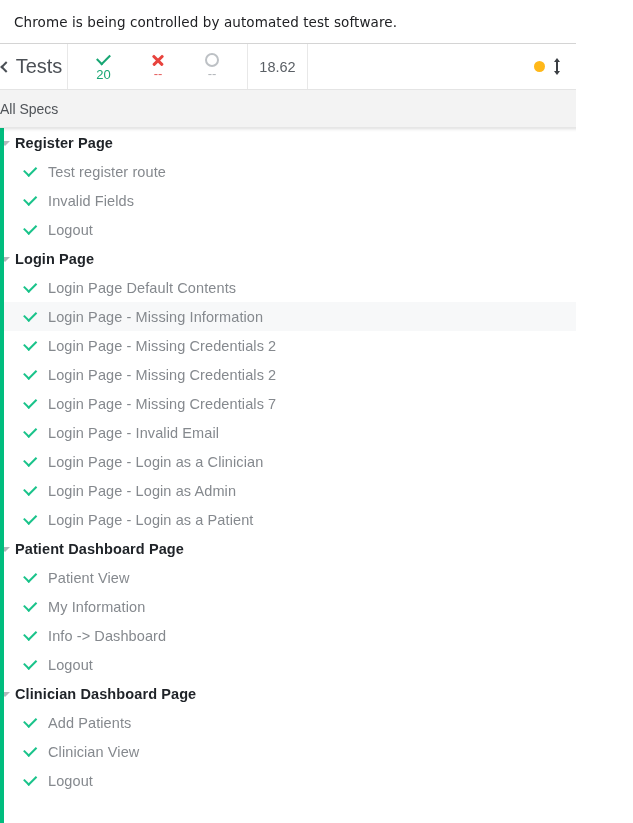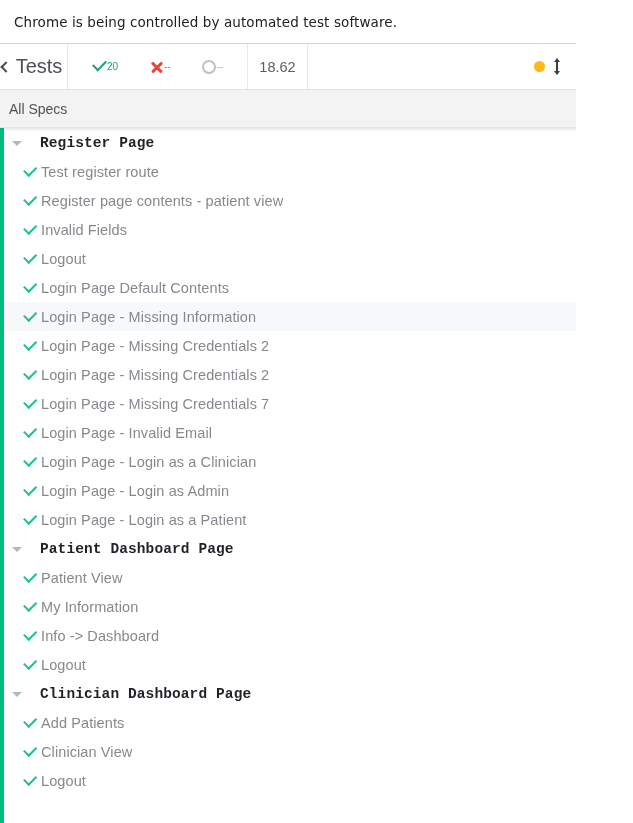--- a/index.html
+++ b/index.html
@@ -81,21 +81,22 @@
   .hb-stats {
     width: 180px;
     display: flex;
     align-items: center;
     justify-content: space-around;
     padding: 0 8px;
   }
   .stat {
     display: flex;
     align-items: center;
-    font-size: 10px;
+    font-size: 13px;
+    flex-direction: column;
   }
   .stat .num { line-height: 1; }
   .stat.passed .num { color: #17a673; }
   .stat.failed .num { color: #e45b5b; letter-spacing: 0px; }
   .stat.pending .num { color: #b0b4b8; }
 
   .ico-check {
     width: 15px; height: 15px;
     display: inline-block;
     position: relative;
@@ -187,21 +188,20 @@
     color: #44484d;
     cursor: pointer;
   }
 
   
   .specs-bar {
     height: 38px;
     background: #f3f3f3;
     display: flex;
     align-items: center;
-    padding-left: 9px;
     font-size: 14px;
     color: #4f5358;
     box-shadow: 0 2px 4px -2px rgba(0,0,0,0.22);
     position: relative;
     z-index: 4;
     border-bottom: 1px solid #e6e6e6;
   }
 
   
   .runnables {
@@ -216,24 +216,22 @@
     left: 0; top: 0; bottom: 0;
     width: 4px;
     background: #00bd7e;
     z-index: 3;
   }
 
   .suite-title {
     height: 29px;
     display: flex;
     align-items: center;
-    padding-left: 12px;
-    gap: 18px;
+    gap: 5px;
     cursor: pointer;
-    font-family: Liberation Mono, monospace;
   }
   .tri {
     width: 0; height: 0;
     border-left: 5px solid transparent;
     border-right: 5px solid transparent;
     border-top: 5.5px solid #b4b8bc;
     display: inline-block;
     flex: 0 0 auto;
     margin-top: 1px;
   }
@@ -242,21 +240,21 @@
     font-weight: bold;
     color: #1f2328;
     letter-spacing: 0.1px;
   }
 
   .test-row {
     height: 29px;
     display: flex;
     align-items: center;
     padding-left: 24px;
-    gap: 4px;
+    gap: 11px;
     cursor: pointer;
   }
   .test-row.hovered { background: #f7f8f9; }
   .test-row .tick {
     width: 13px; height: 13px;
     position: relative;
     flex: 0 0 auto;
   }
   .test-row .tick::after {
     content: "";
@@ -339,32 +337,32 @@
             <div class="suite-title">
               <span class="tri"></span>
               <span class="name">Register Page</span>
             </div>
             <div class="test-row">
               <span class="tick"></span>
               <span class="title">Test register route</span>
             </div>
             <div class="test-row">
               <span class="tick"></span>
-              <span class="title">Register page contents - patient view</span>
-            </div>
-            <div class="test-row">
-              <span class="tick"></span>
               <span class="title">Invalid Fields</span>
             </div>
             <div class="test-row">
               <span class="tick"></span>
               <span class="title">Logout</span>
             </div>
           </div>
           <div class="suite">
+            <div class="suite-title">
+              <span class="tri"></span>
+              <span class="name">Login Page</span>
+            </div>
             <div class="test-row">
               <span class="tick"></span>
               <span class="title">Login Page Default Contents</span>
             </div>
             <div class="test-row hovered">
               <span class="tick"></span>
               <span class="title">Login Page - Missing Information</span>
             </div>
             <div class="test-row">
               <span class="tick"></span>

